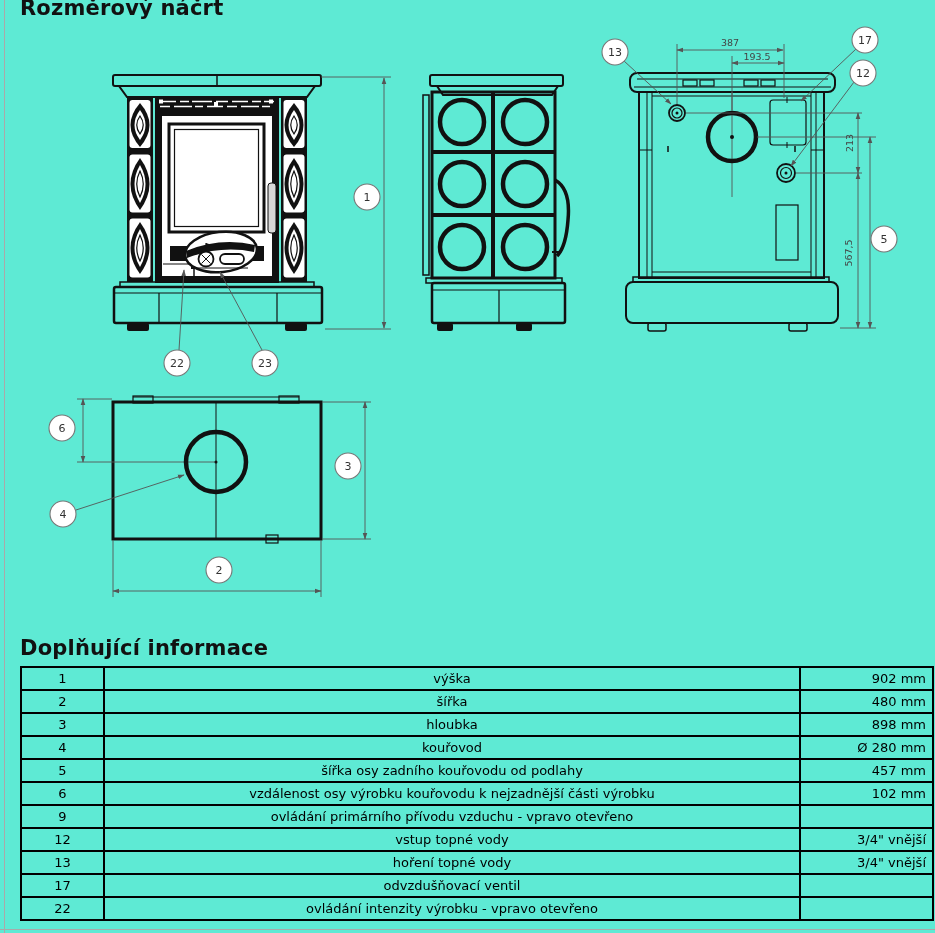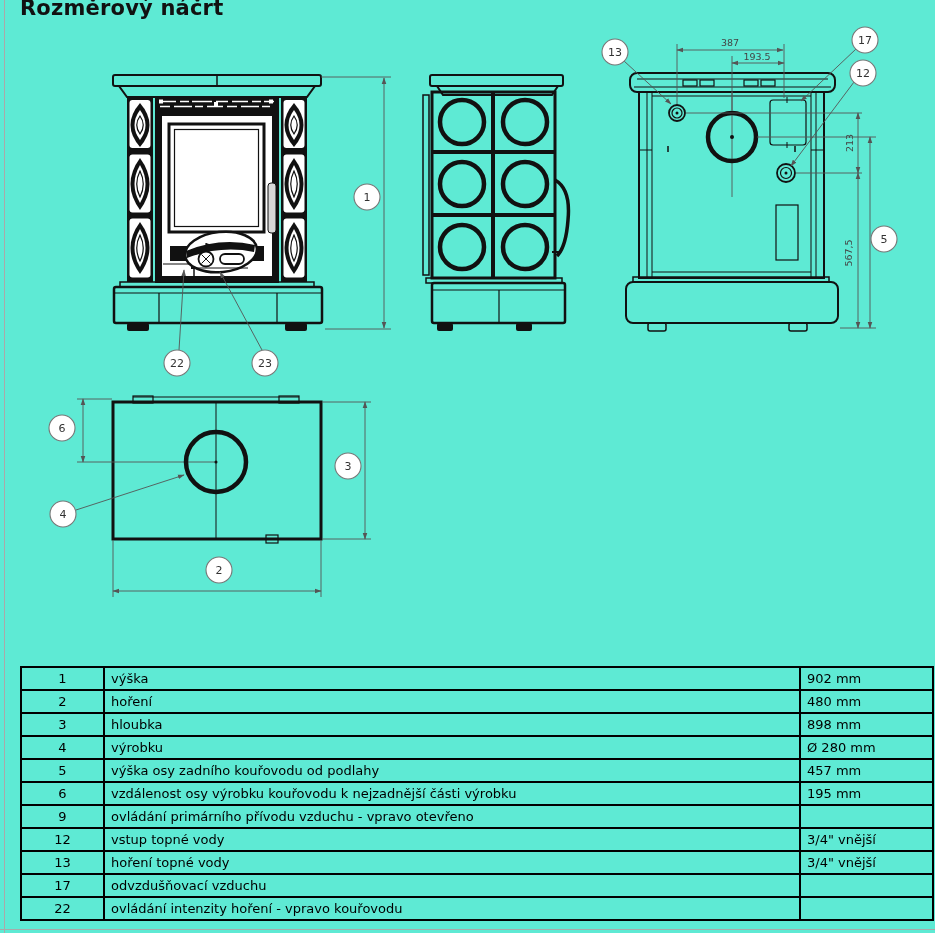--- a/index.html
+++ b/index.html
@@ -12,22 +12,22 @@
   svg.draw{position:absolute;left:0;top:0;}
   .k{stroke:#111;fill:none;}
   .dim{stroke:#555;stroke-width:.9;fill:none;}
   .dimtxt{font-size:9.5px;fill:#444;}
   .callout circle{fill:#fff;stroke:#777;stroke-width:1.1;}
   .callout text{font-size:11px;fill:#333;text-anchor:middle;}
   table.info{position:absolute;left:20px;top:666px;width:898px;border-collapse:collapse;
              table-layout:fixed;font-size:13px;color:#000;}
   table.info td{border:2px solid #000;height:19px;padding:1px 6px;overflow:hidden;white-space:nowrap;}
   table.info td.c-num{width:69px;text-align:center;}
-  table.info td.c-desc{width:682px;text-align:left;}
-  table.info td.c-val{width:119px;border-left:1px solid #bbb;}
+  table.info td.c-desc{width:682px;text-align:center;}
+  table.info td.c-val{width:119px;text-align:right;border-left:1px solid #bbb;}
 </style>
 </head>
 <body>
 
 <div class="page">
   <div class="page-edge-left"></div>
   <div class="page-edge-bottom"></div>
 
   <div class="h-title">Rozměrový náčrt</div>
 
@@ -271,73 +271,74 @@
     <g class="callout">
       <circle cx="63" cy="514" r="13"></circle>
       <text x="63" y="514" dy=".35em">4</text>
     </g>
     <g class="callout">
       <circle cx="219" cy="570" r="13"></circle>
       <text x="219" y="570" dy=".35em">2</text>
     </g>
   </svg>
 
+  <div class="h-title2">Doplňující informace</div>
 
   <table class="info">
     <tbody>
       <tr>
         <td class="c-num">1</td>
         <td class="c-desc">výška</td>
         <td class="c-val">902 mm</td>
       </tr>
       <tr>
         <td class="c-num">2</td>
-        <td class="c-desc">hoření</td>
+        <td class="c-desc">šířka</td>
         <td class="c-val">480 mm</td>
       </tr>
       <tr>
         <td class="c-num">3</td>
         <td class="c-desc">hloubka</td>
         <td class="c-val">898 mm</td>
       </tr>
       <tr>
         <td class="c-num">4</td>
-        <td class="c-desc">výrobku</td>
+        <td class="c-desc">kouřovod</td>
         <td class="c-val">Ø 280 mm</td>
       </tr>
       <tr>
         <td class="c-num">5</td>
-        <td class="c-desc">výška osy zadního kouřovodu od podlahy</td>
+        <td class="c-desc">šířka osy zadního kouřovodu od podlahy</td>
         <td class="c-val">457 mm</td>
       </tr>
       <tr>
         <td class="c-num">6</td>
         <td class="c-desc">vzdálenost osy výrobku kouřovodu k nejzadnější části výrobku</td>
-        <td class="c-val">195 mm</td>
+        <td class="c-val">102 mm</td>
       </tr>
       <tr>
         <td class="c-num">9</td>
         <td class="c-desc">ovládání primárního přívodu vzduchu - vpravo otevřeno</td>
         <td class="c-val"></td>
       </tr>
       <tr>
         <td class="c-num">12</td>
         <td class="c-desc">vstup topné vody</td>
         <td class="c-val">3/4" vnější</td>
       </tr>
       <tr>
         <td class="c-num">13</td>
         <td class="c-desc">hoření topné vody</td>
         <td class="c-val">3/4" vnější</td>
       </tr>
       <tr>
         <td class="c-num">17</td>
-        <td class="c-desc">odvzdušňovací vzduchu</td>
+        <td class="c-desc">odvzdušňovací ventil</td>
         <td class="c-val"></td>
       </tr>
       <tr>
         <td class="c-num">22</td>
-        <td class="c-desc">ovládání intenzity hoření - vpravo kouřovodu</td>
+        <td class="c-desc">ovládání intenzity výrobku - vpravo otevřeno</td>
         <td class="c-val"></td>
       </tr>
     </tbody>
   </table>
 </div>
 
 </body></html>

